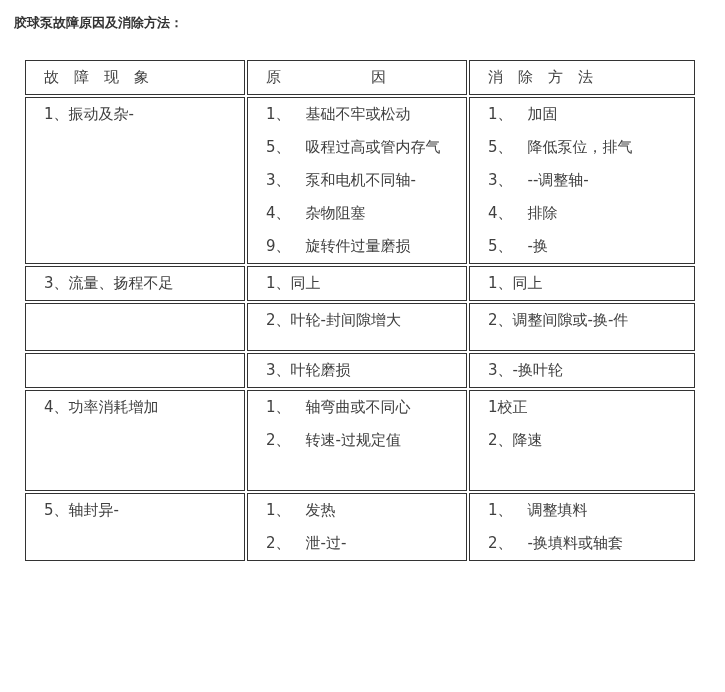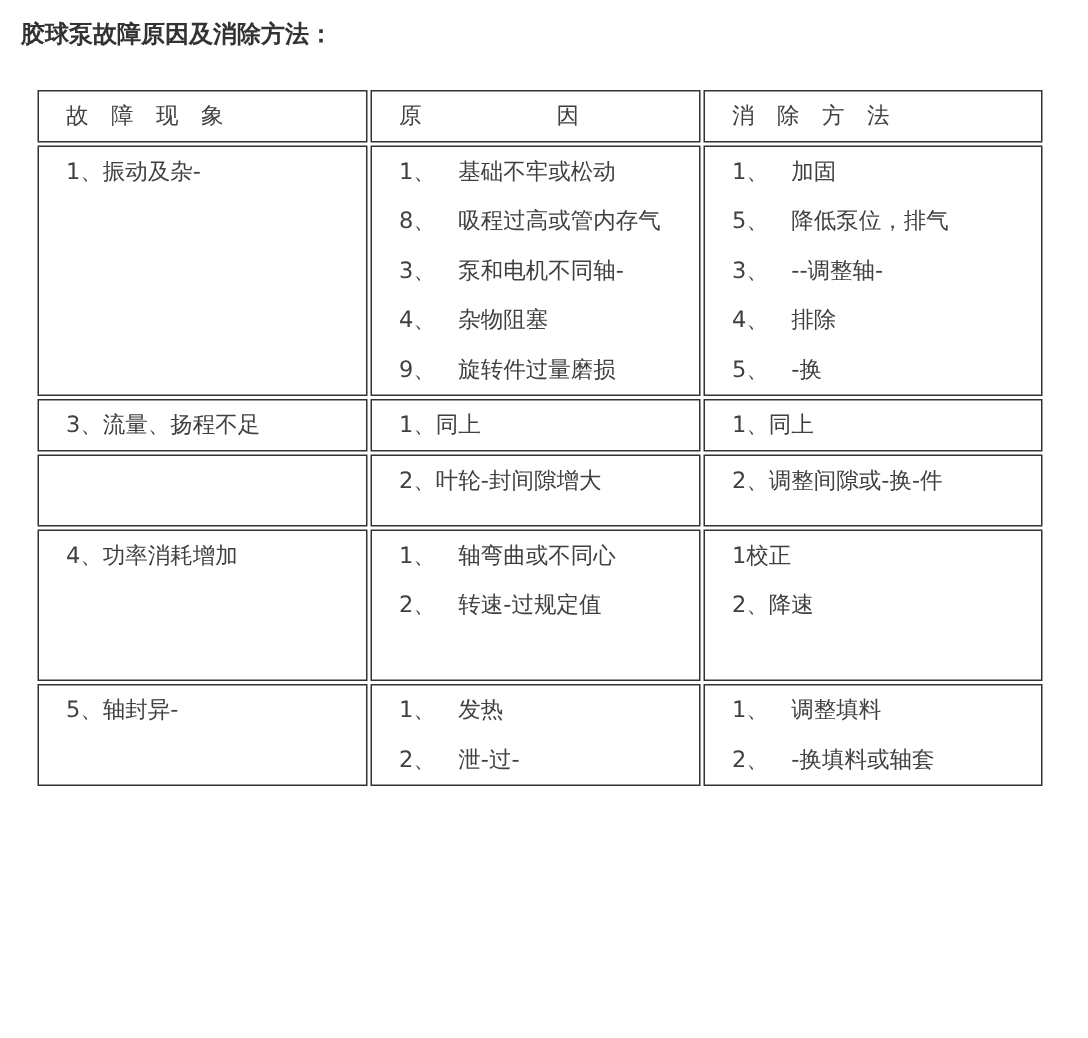--- a/index.html
+++ b/index.html
@@ -9,21 +9,21 @@
     font-family: "DejaVu Sans", sans-serif;
     color: #404040;
   }
   .page {
     width: 725px;
     height: 692px;
     overflow: hidden;
     background: #ffffff;
   }
   .page-title {
-    font-size: 16px;
+    font-size: 13px;
     font-weight: bold;
     color: #333333;
     margin: 14px 0 0 14px;
     line-height: 18px;
   }
   table.fault-table {
     border-collapse: separate;
     border-spacing: 2px;
     table-layout: fixed;
     width: 674px;
@@ -74,21 +74,21 @@
       <th><span class="ln">原　　　　　　因</span></th>
       <th><span class="ln">消　除　方　法</span></th>
     </tr>
 
     <tr class="r1">
       <td>
         <div class="ln">1、振动及杂-</div>
       </td>
       <td>
         <div class="ln">1、　基础不牢或松动</div>
-        <div class="ln">8、　吸程过高或管内存气</div>
+        <div class="ln">5、　吸程过高或管内存气</div>
         <div class="ln">3、　泵和电机不同轴-</div>
         <div class="ln">4、　杂物阻塞</div>
         <div class="ln">9、　旋转件过量磨损</div>
       </td>
       <td>
         <div class="ln">1、　加固</div>
         <div class="ln">5、　降低泵位，排气</div>
         <div class="ln">3、　--调整轴-</div>
         <div class="ln">4、　排除</div>
         <div class="ln">5、　-换</div>
@@ -113,20 +113,31 @@
         <div class="ln"></div>
       </td>
       <td>
         <div class="ln">2、叶轮-封间隙增大</div>
       </td>
       <td>
         <div class="ln">2、调整间隙或-换-件</div>
       </td>
     </tr>
 
+    <tr class="r5">
+      <td>
+        <div class="ln"></div>
+      </td>
+      <td>
+        <div class="ln">3、叶轮磨损</div>
+      </td>
+      <td>
+        <div class="ln">3、-换叶轮</div>
+      </td>
+    </tr>
 
     <tr class="r6">
       <td>
         <div class="ln">4、功率消耗增加</div>
       </td>
       <td>
         <div class="ln">1、　轴弯曲或不同心</div>
         <div class="ln">2、　转速-过规定值</div>
       </td>
       <td>

